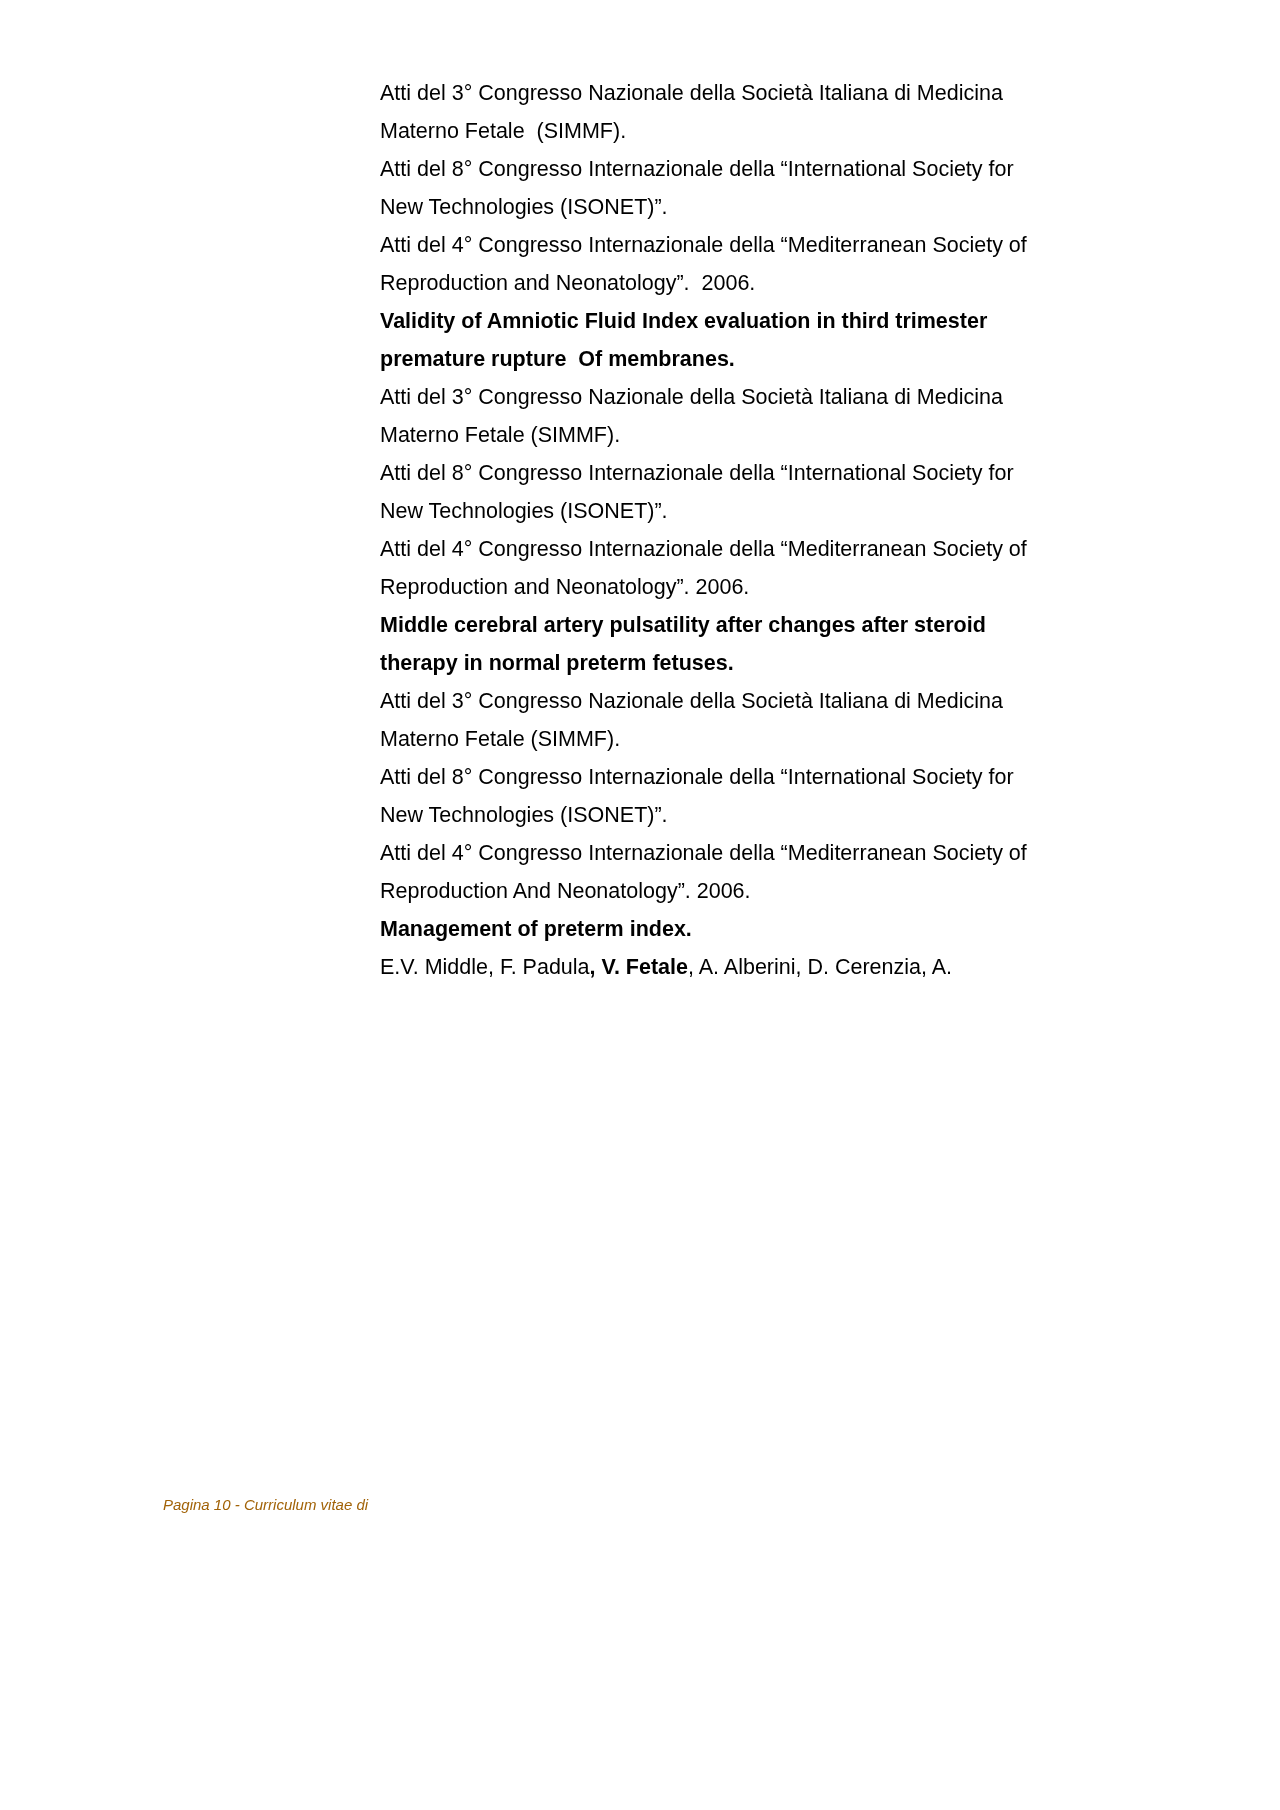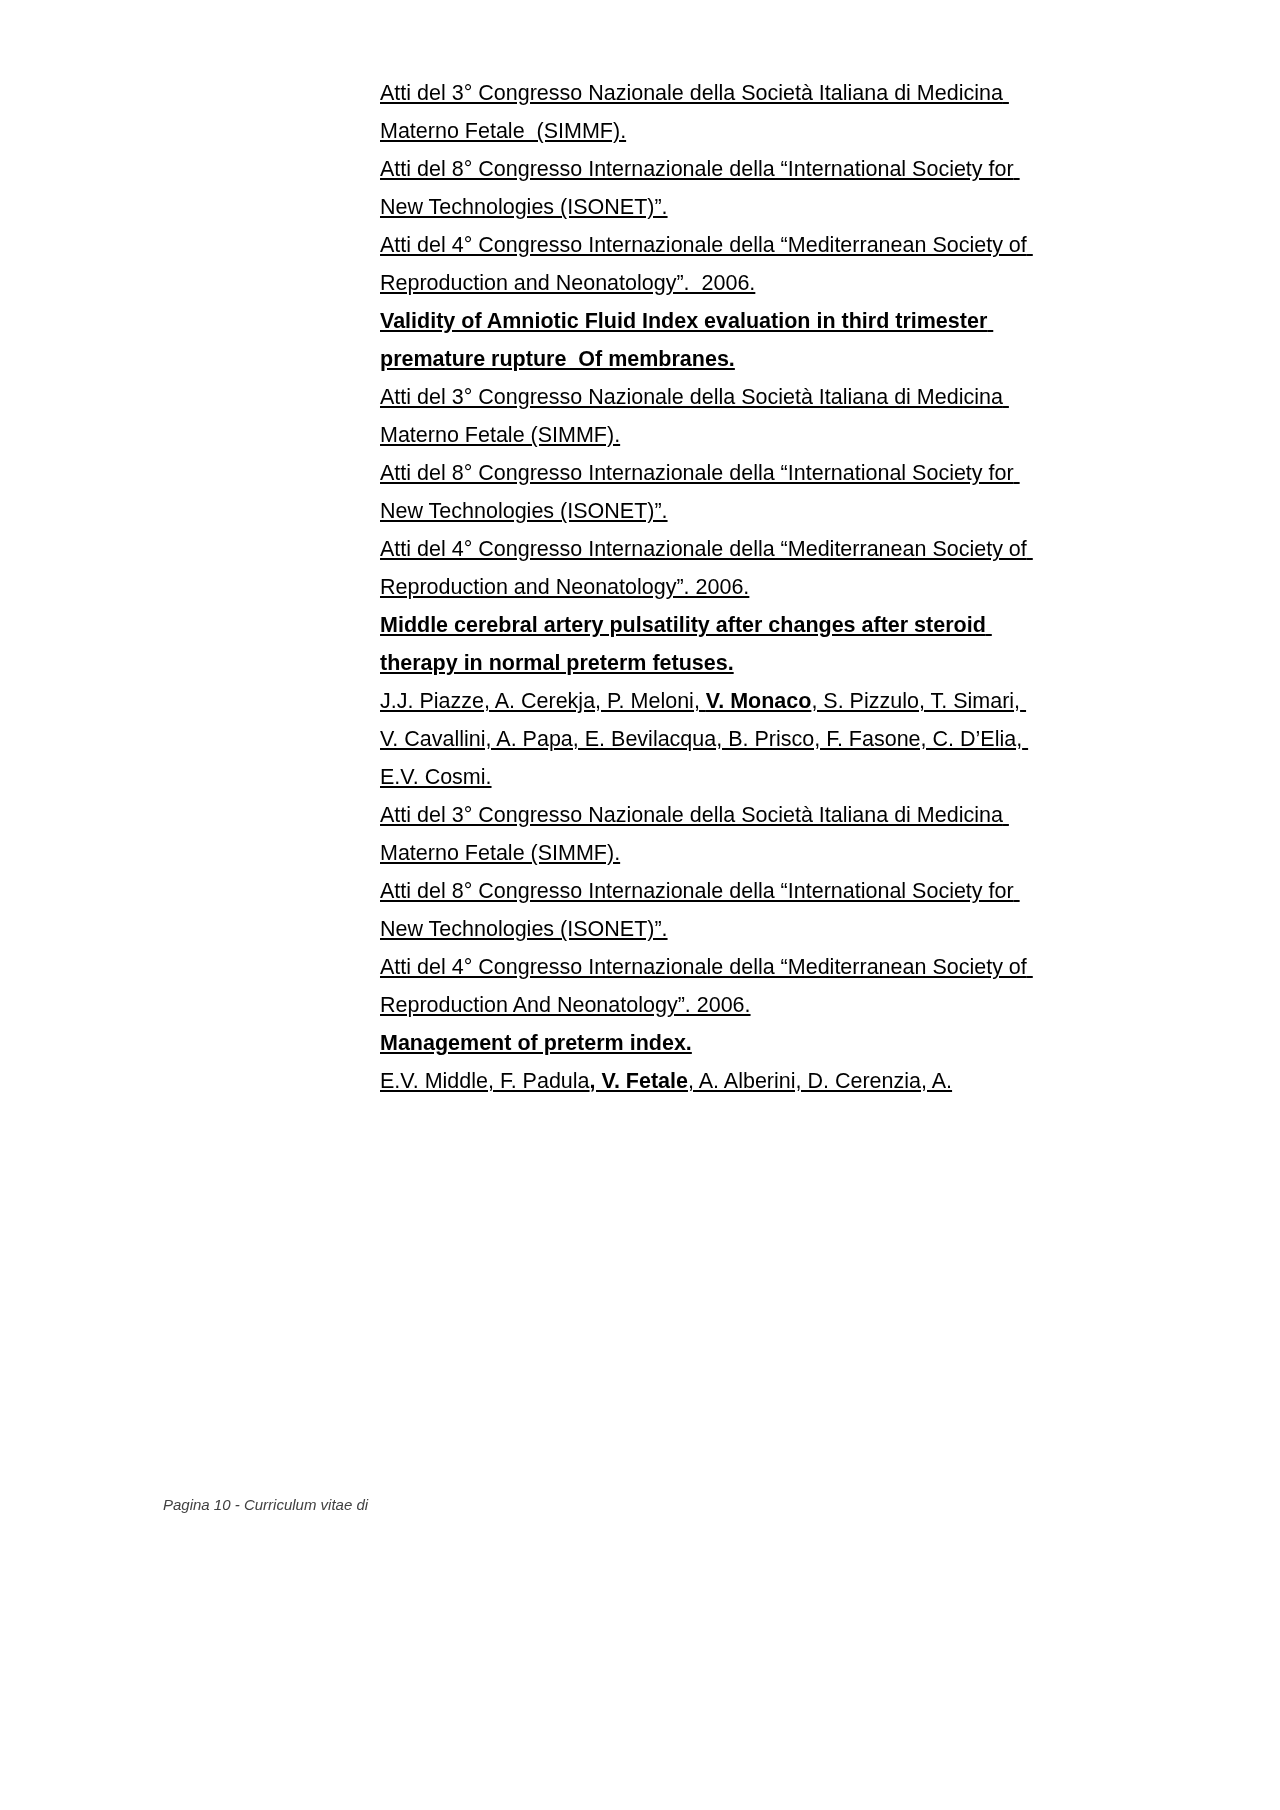--- a/index.html
+++ b/index.html
@@ -25,57 +25,55 @@
     left: 380px;
     top: 74px;
     width: 660px;
   }
   p.block {
     margin: 0;
     font-size: 21.5px;
     line-height: 38px;
     white-space: pre-wrap;
     text-align: left;
-    text-decoration: underline;
   }
   p.heading {
     font-weight: bold;
   }
   .gap-section {
     margin-top: 46px;
   }
   .gap-big {
     margin-top: 84px;
   }
   .bold {
     font-weight: bold;
   }
   .footer {
     position: absolute;
     left: 163px;
     top: 1496px;
     font-size: 15px;
     font-style: italic;
-    color: #404040;
+    color: #a16207;
   }
 </style>
 </head>
 <body>
 
 <div class="page">
   <div class="content">
       <p class="block body"><span>Atti del 3° Congresso Nazionale della Società Italiana di Medicina Materno Fetale  (SIMMF).</span></p>
       <p class="block body"><span>Atti del 8° Congresso Internazionale della “International Society for New Technologies (ISONET)”.</span></p>
       <p class="block body"><span>Atti del 4° Congresso Internazionale della “Mediterranean Society of Reproduction and Neonatology”.  2006.</span></p>
       <p class="block heading gap-section"><span class="bold">Validity of Amniotic Fluid Index evaluation in third trimester premature rupture  Of membranes.</span></p>
       <p class="block body"><span>Atti del 3° Congresso Nazionale della Società Italiana di Medicina Materno Fetale (SIMMF).</span></p>
       <p class="block body"><span>Atti del 8° Congresso Internazionale della “International Society for New Technologies (ISONET)”.</span></p>
       <p class="block body"><span>Atti del 4° Congresso Internazionale della “Mediterranean Society of Reproduction and Neonatology”. 2006.</span></p>
       <p class="block heading gap-section"><span class="bold">Middle cerebral artery pulsatility after changes after steroid therapy in normal preterm fetuses.</span></p>
-      <p class="block body"><span>J.J. Piazze, A. Cerekja, P. Meloni, </span><span class="bold">V. Monaco</span><span>, S. Pizzulo, T. Simari, V. Cavallini, A. Papa, E. Bevilacqua, B. Prisco, F. Fasone, C. D’Elia, E.V. Cosmi.</span></p>
       <p class="block body"><span>Atti del 3° Congresso Nazionale della Società Italiana di Medicina Materno Fetale (SIMMF).</span></p>
       <p class="block body"><span>Atti del 8° Congresso Internazionale della “International Society for New Technologies (ISONET)”.</span></p>
       <p class="block body"><span>Atti del 4° Congresso Internazionale della “Mediterranean Society of Reproduction And Neonatology”. 2006.</span></p>
       <p class="block heading gap-big"><span class="bold">Management of preterm index.</span></p>
       <p class="block body"><span>E.V. Middle, F. Padula</span><span class="bold">, V. Fetale</span><span>, A. Alberini, D. Cerenzia, A.</span></p>
     </div>
   <div class="footer">Pagina 10 - Curriculum vitae di</div>
 </div>
 
 </body></html>

